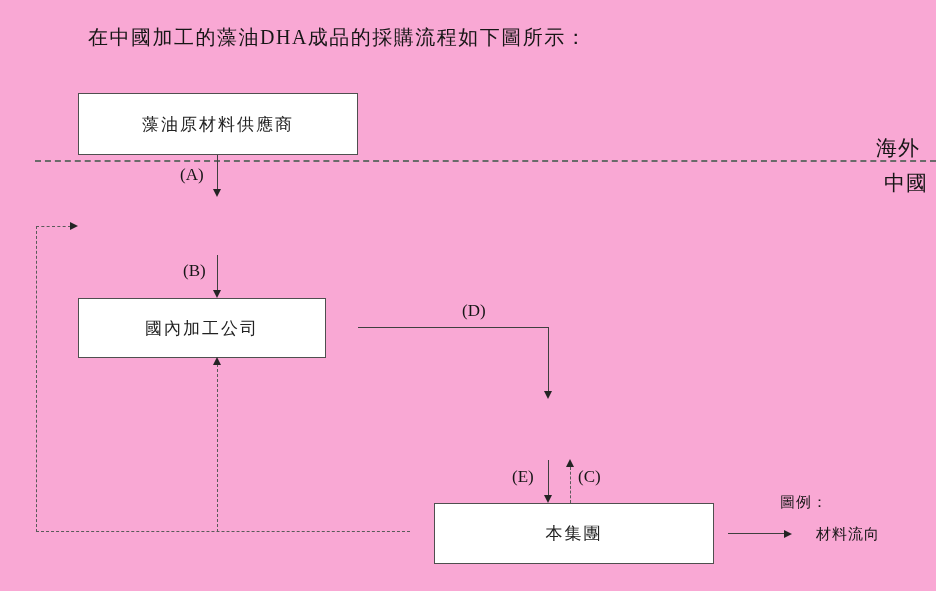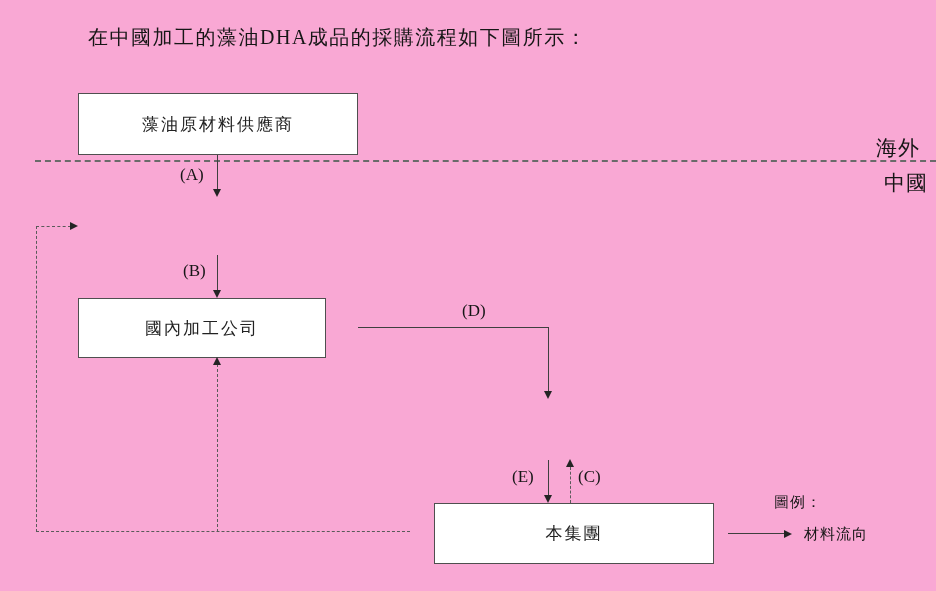--- a/index.html
+++ b/index.html
@@ -66,21 +66,21 @@
     font-size: 21px;
     letter-spacing: 1px;
     color: #161616;
     white-space: nowrap;
   }
   .lbl-overseas { left: 876px; top: 134px; }
   .lbl-china    { left: 884px; top: 169px; }
 
   .legend { position: absolute; left: 728px; top: 493px; text-align: center; }
   .legend-title { font-size: 15px; letter-spacing: 1px; color: #161616; margin-bottom: 10px; }
-  .legend-row { display: flex; align-items: center; height: 24px; }
+  .legend-row { display: flex; align-items: center; height: 24px; gap: 12px; }
   .legend-line-wrap { position: relative; width: 66px; height: 10px; }
   .legend-line-solid  { position: absolute; left: 0; top: 4px; width: 57px; border-top: 1.5px solid #3f3f3f; }
   .legend-line-dashed { position: absolute; left: 0; top: 4px; width: 57px; border-top: 1.5px dashed #5a5a5a; }
   .legend-ah { position: absolute; left: 56px; top: 0.5px; width: 0; height: 0;
                border-top: 4.5px solid transparent; border-bottom: 4.5px solid transparent; border-left: 8px solid #242424; }
   .legend-text { font-size: 15px; letter-spacing: 1px; color: #161616; margin-left: 10px; white-space: nowrap; }
 </style>
 </head>
 <body>
 

